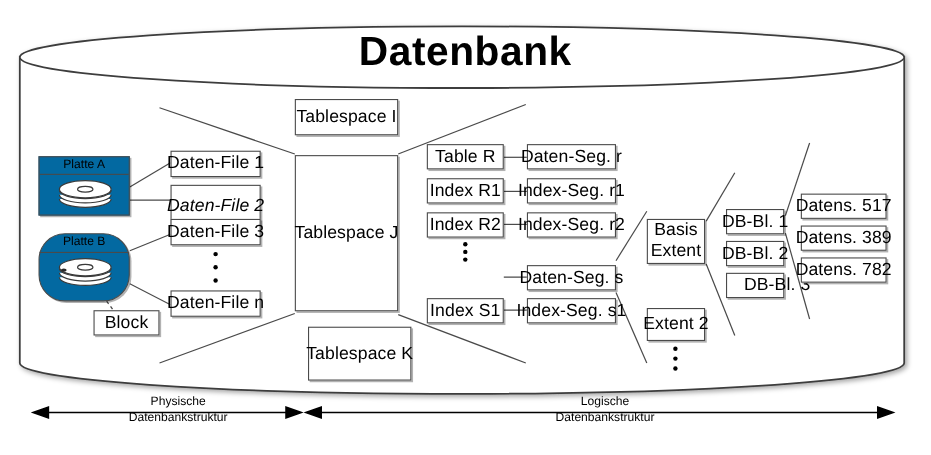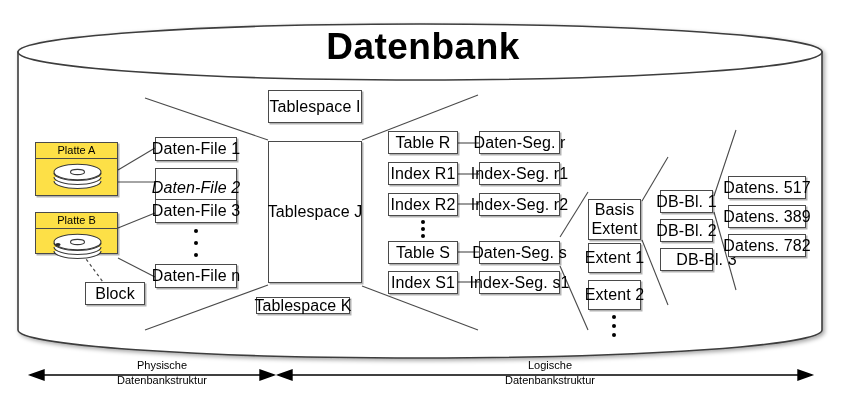--- a/index.html
+++ b/index.html
@@ -37,21 +37,21 @@
     font-size:37px;
     font-weight:600;
     letter-spacing:.5px;
   }
 
   
   .platte{
     position:absolute;
     box-sizing:border-box;
     border:1.3px solid #4a4a4a;
-    background:#fde047;
+    background:#0369a1;
     box-shadow:1.5px 1.5px 0 rgba(0,0,0,.30);
     display:flex;flex-direction:column;
   }
   .platte .cap{
     height:16px;line-height:15px;
     border-bottom:1.3px solid #4a4a4a;
     text-align:center;font-size:11px;
   }
   .platte .disc{flex:1;position:relative;}
 
@@ -146,21 +146,21 @@
           <path d="M18,22 a23.5,7.5 0 0 0 47,0"></path>
           <path d="M18,18 a23.5,7.5 0 0 0 47,0"></path>
           <path d="M18,14 a23.5,7.5 0 0 0 47,0"></path>
           <ellipse cx="41.5" cy="13" rx="23.5" ry="7.8"></ellipse>
           <ellipse cx="41.5" cy="13" rx="7" ry="2.6"></ellipse>
         </g>
       </svg>
     </div>
   </div>
 
-  <div class="platte" style="left:35px;top:212px;width:83px;height:42px;">
+  <div class="platte" style="left:35px;top:212px;width:83px;height:62px;border-radius:24px;">
     <div class="cap">Platte B</div>
     <div class="disc">
       <svg viewBox="0 0 83 38" width="83" height="38">
         <g fill="#ffffff" stroke="#3a3a3a" stroke-width="1.1">
           <path d="M18,22 a23.5,7.5 0 0 0 47,0"></path>
           <path d="M18,18 a23.5,7.5 0 0 0 47,0"></path>
           <path d="M18,14 a23.5,7.5 0 0 0 47,0"></path>
           <ellipse cx="41.5" cy="13" rx="23.5" ry="7.8"></ellipse>
           <ellipse cx="41.5" cy="13" rx="7" ry="2.6"></ellipse>
           <ellipse cx="22" cy="15.5" rx="2.6" ry="1.5" fill="#2a2a2a" stroke="none"></ellipse>
@@ -176,44 +176,42 @@
   <div class="box" style="left:155px;top:199px;width:82px;height:24px;">Daten-File 3</div>
   <div class="vdots" style="left:192px;top:229px;width:8px;height:28px;">
       <i></i>
       <i></i>
       <i></i>
     </div>
   <div class="box" style="left:155px;top:264px;width:82px;height:24px;">Daten-File n</div>
 
   <div class="box" style="left:268px;top:90px;width:94px;height:33px;">Tablespace I</div>
   <div class="box" style="left:268px;top:141px;width:94px;height:142px;">Tablespace J</div>
-  <div class="box" style="left:256px;top:297px;width:94px;height:17px;">Tablespace K</div>
+  <div class="box" style="left:280px;top:297px;width:94px;height:49px;">Tablespace K</div>
 
   <div class="box" style="left:388px;top:131px;width:70px;height:23px;">Table R</div>
   <div class="box" style="left:388px;top:162px;width:70px;height:23px;">Index R1</div>
   <div class="box" style="left:388px;top:193px;width:70px;height:23px;">Index R2</div>
   <div class="vdots" style="left:419px;top:220px;width:8px;height:18px;">
       <i></i>
       <i></i>
       <i></i>
     </div>
-  <div class="box" style="left:388px;top:241px;width:70px;height:23px;">Table S</div>
   <div class="box" style="left:388px;top:271px;width:70px;height:23px;">Index S1</div>
 
   <div class="box" style="left:479px;top:131px;width:81px;height:23px;">Daten-Seg. r</div>
   <div class="box" style="left:479px;top:162px;width:81px;height:23px;">Index-Seg. r1</div>
   <div class="box" style="left:479px;top:193px;width:81px;height:23px;">Index-Seg. r2</div>
   <div class="box" style="left:479px;top:241px;width:81px;height:23px;">Daten-Seg. s</div>
   <div class="box" style="left:479px;top:271px;width:81px;height:23px;">Index-Seg. s1</div>
 
   <div class="box two-line" style="left:588px;top:199px;width:53px;height:41px;">
     <span>Basis</span>
     <span>Extent</span>
   </div>
-  <div class="box" style="left:588px;top:243px;width:53px;height:30px;">Extent 1</div>
   <div class="box" style="left:588px;top:280px;width:53px;height:30px;">Extent 2</div>
   <div class="vdots" style="left:610px;top:315px;width:8px;height:22px;">
       <i></i>
       <i></i>
       <i></i>
     </div>
 
   <div class="box" style="left:660px;top:190px;width:53px;height:23px;">DB-Bl. 1</div>
   <div class="box" style="left:660px;top:219px;width:53px;height:23px;">DB-Bl. 2</div>
   <div class="box" style="left:660px;top:248px;width:53px;height:23px;padding-left:40px;">DB-Bl. 3</div>

